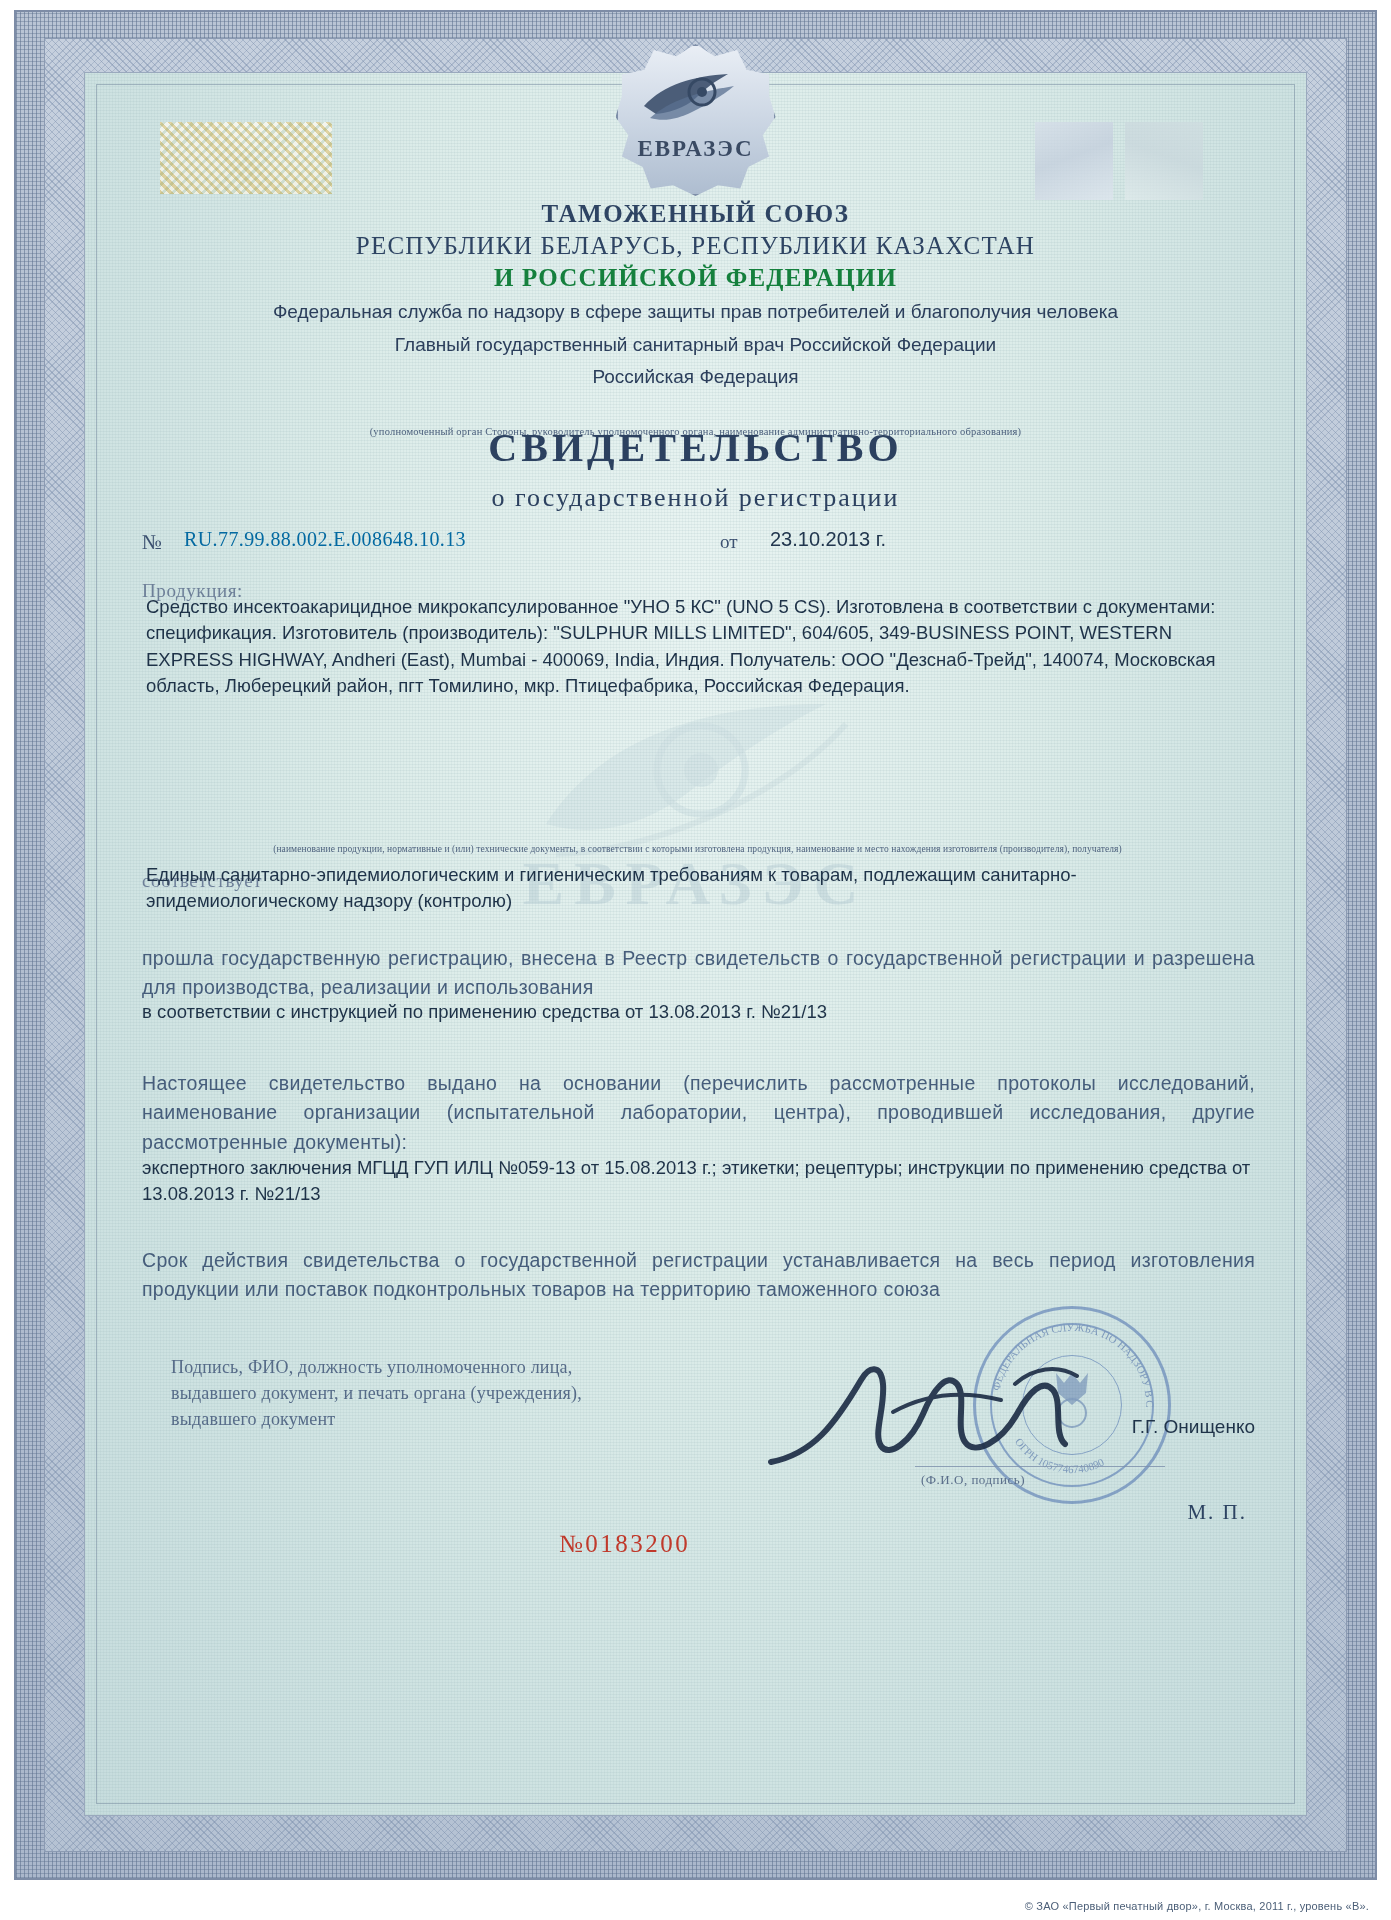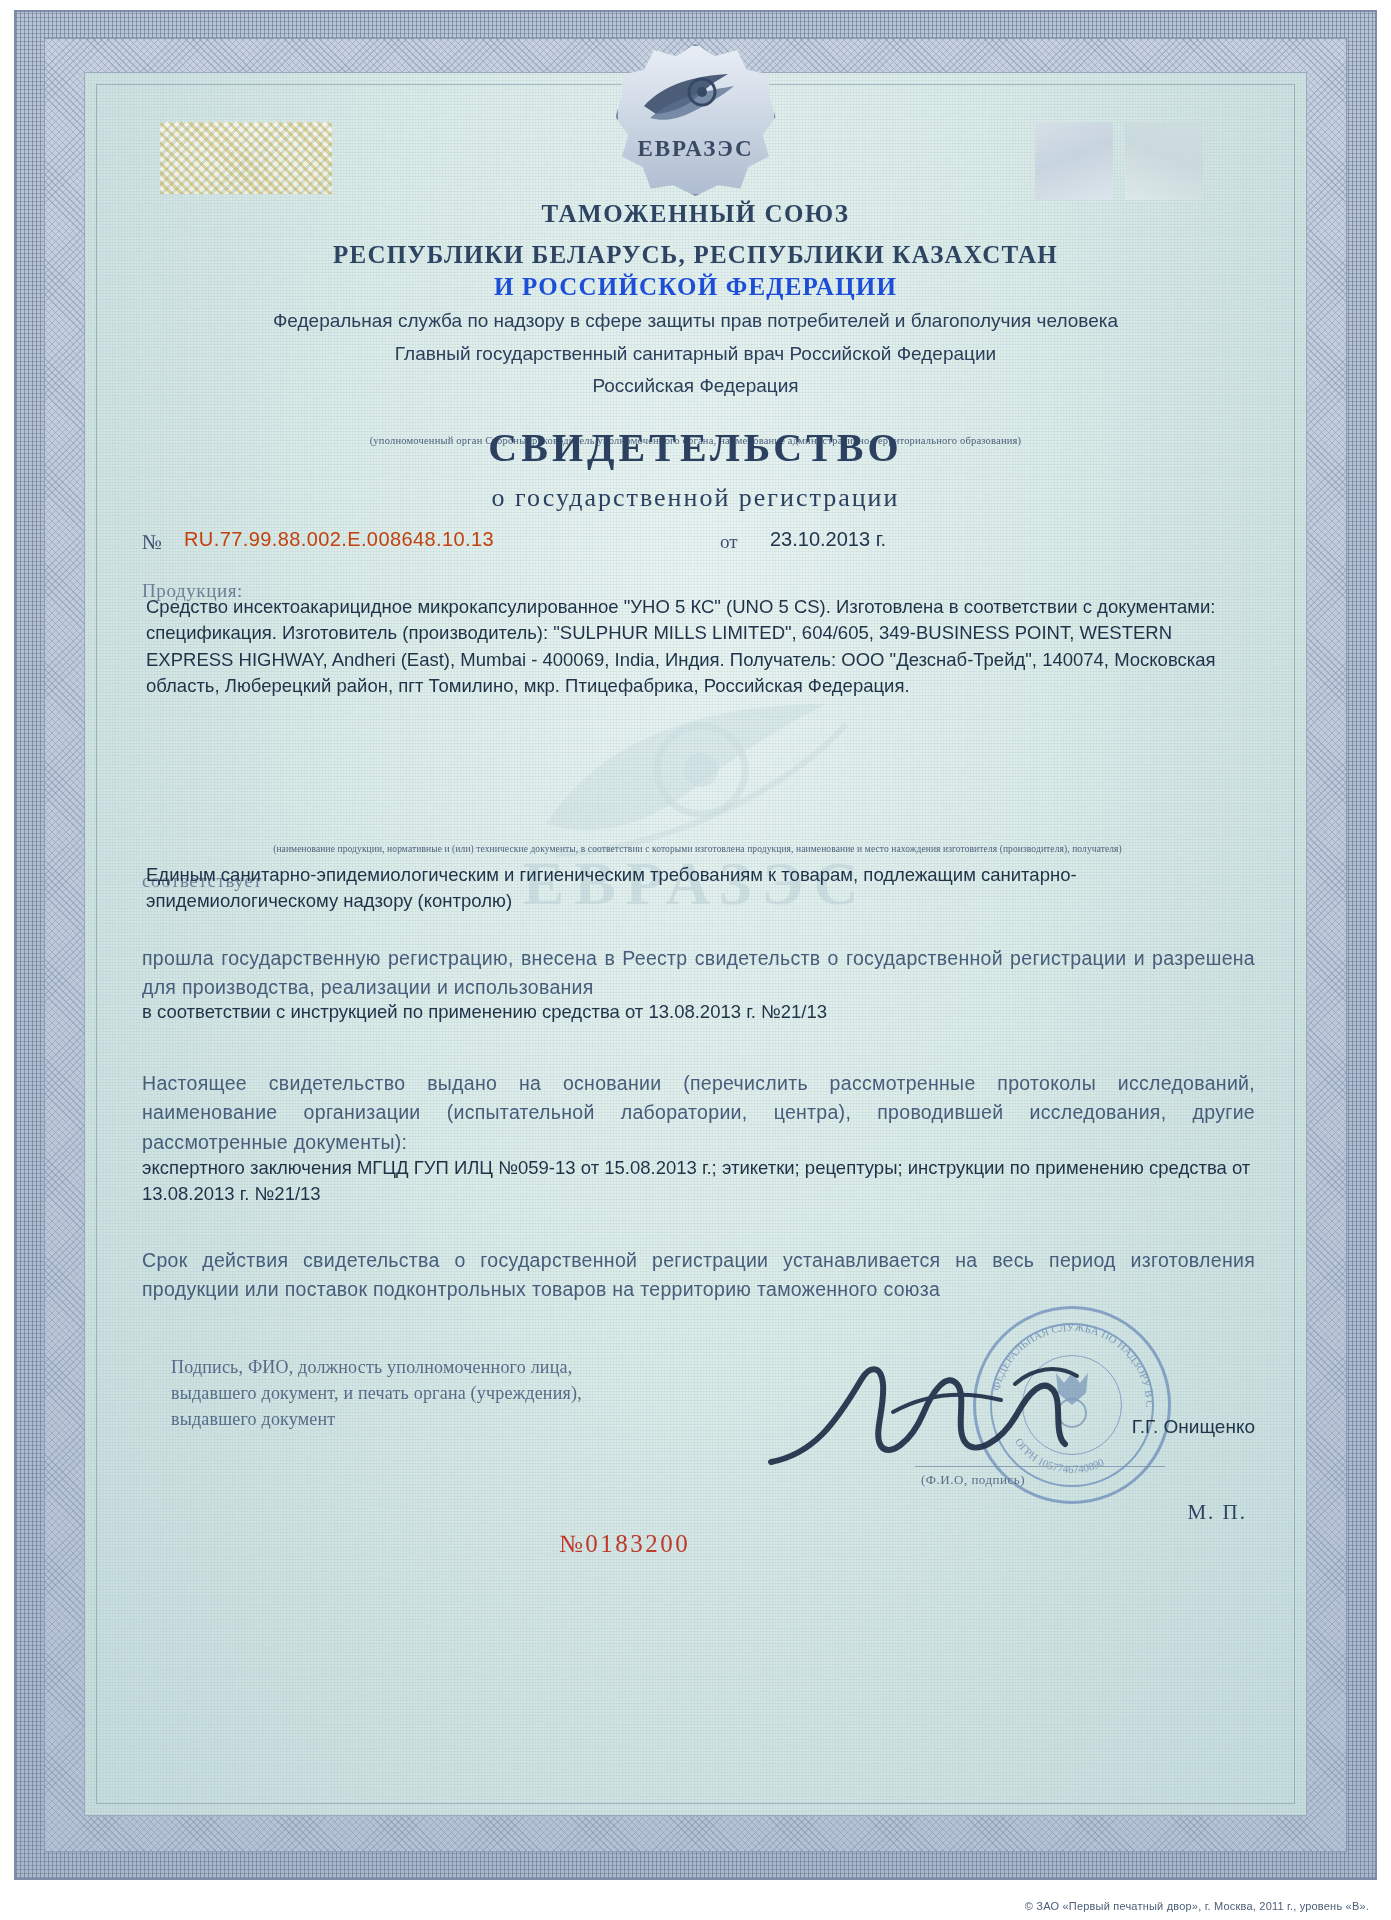--- a/index.html
+++ b/index.html
@@ -175,32 +175,32 @@
   }
   .h-line1 {
     font-family: "Liberation Serif", serif;
     font-weight: bold;
     font-size: 25px;
     letter-spacing: 1.5px;
     color: #2e4463;
   }
   .h-line2 {
     font-family: "Liberation Serif", serif;
+    font-weight: normal;
+    font-size: 25px;
+    letter-spacing: 1.2px;
+    color: #2e4463;
+    margin-top: 4px;
+  }
+  .h-line3 {
+    font-family: "Liberation Serif", serif;
     font-weight: bold;
     font-size: 25px;
     letter-spacing: 1.2px;
-    color: #2e4463;
-    margin-top: 13px;
-  }
-  .h-line3 {
-    font-family: "Liberation Serif", serif;
-    font-weight: bold;
-    font-size: 25px;
-    letter-spacing: 1.2px;
-    color: #1d4ed8;
+    color: #15803d;
     margin-top: 4px;
   }
   .h-sub {
     font-family: "Liberation Sans", sans-serif;
     font-size: 19px;
     color: #2b3e5b;
     margin-top: 7px;
     line-height: 1.35;
   }
   .h-legend {
@@ -241,23 +241,23 @@
   .numrow .no-sym {
     position: absolute;
     left: 0; top: 2px;
     font-family: "Liberation Serif", serif;
     font-size: 21px;
     color: #3b5070;
   }
   .numrow .reg-no {
     position: absolute;
     left: 42px; top: 0;
-    font-family: Liberation Sans, sans-serif;
+    font-family: Liberation Serif, serif;
     font-size: 20px;
-    color: #c2410c;
+    color: #0369a1;
     letter-spacing: .4px;
   }
   .numrow .ot {
     position: absolute;
     left: 578px; top: 3px;
     font-family: "Liberation Serif", serif;
     font-size: 19px;
     color: #3b5070;
   }
   .numrow .date {

